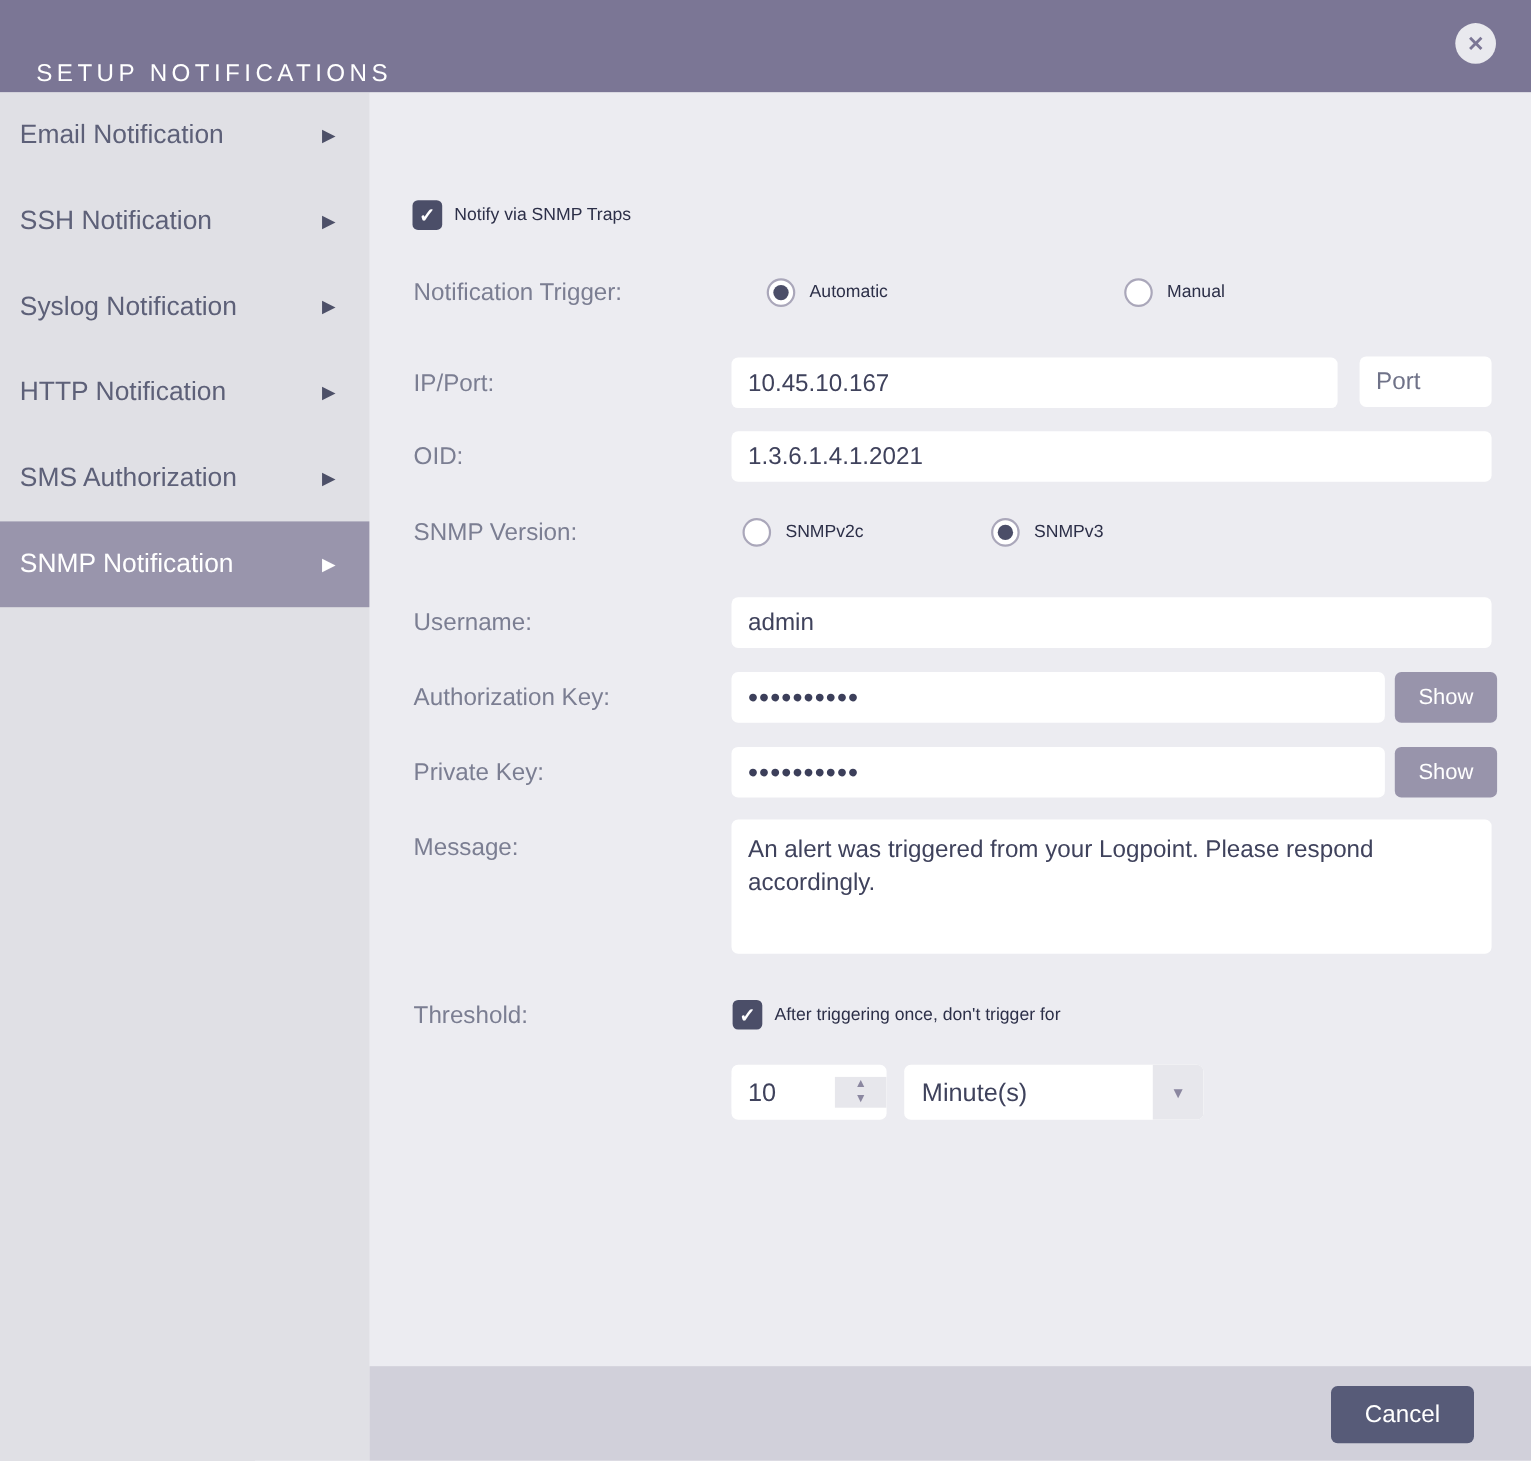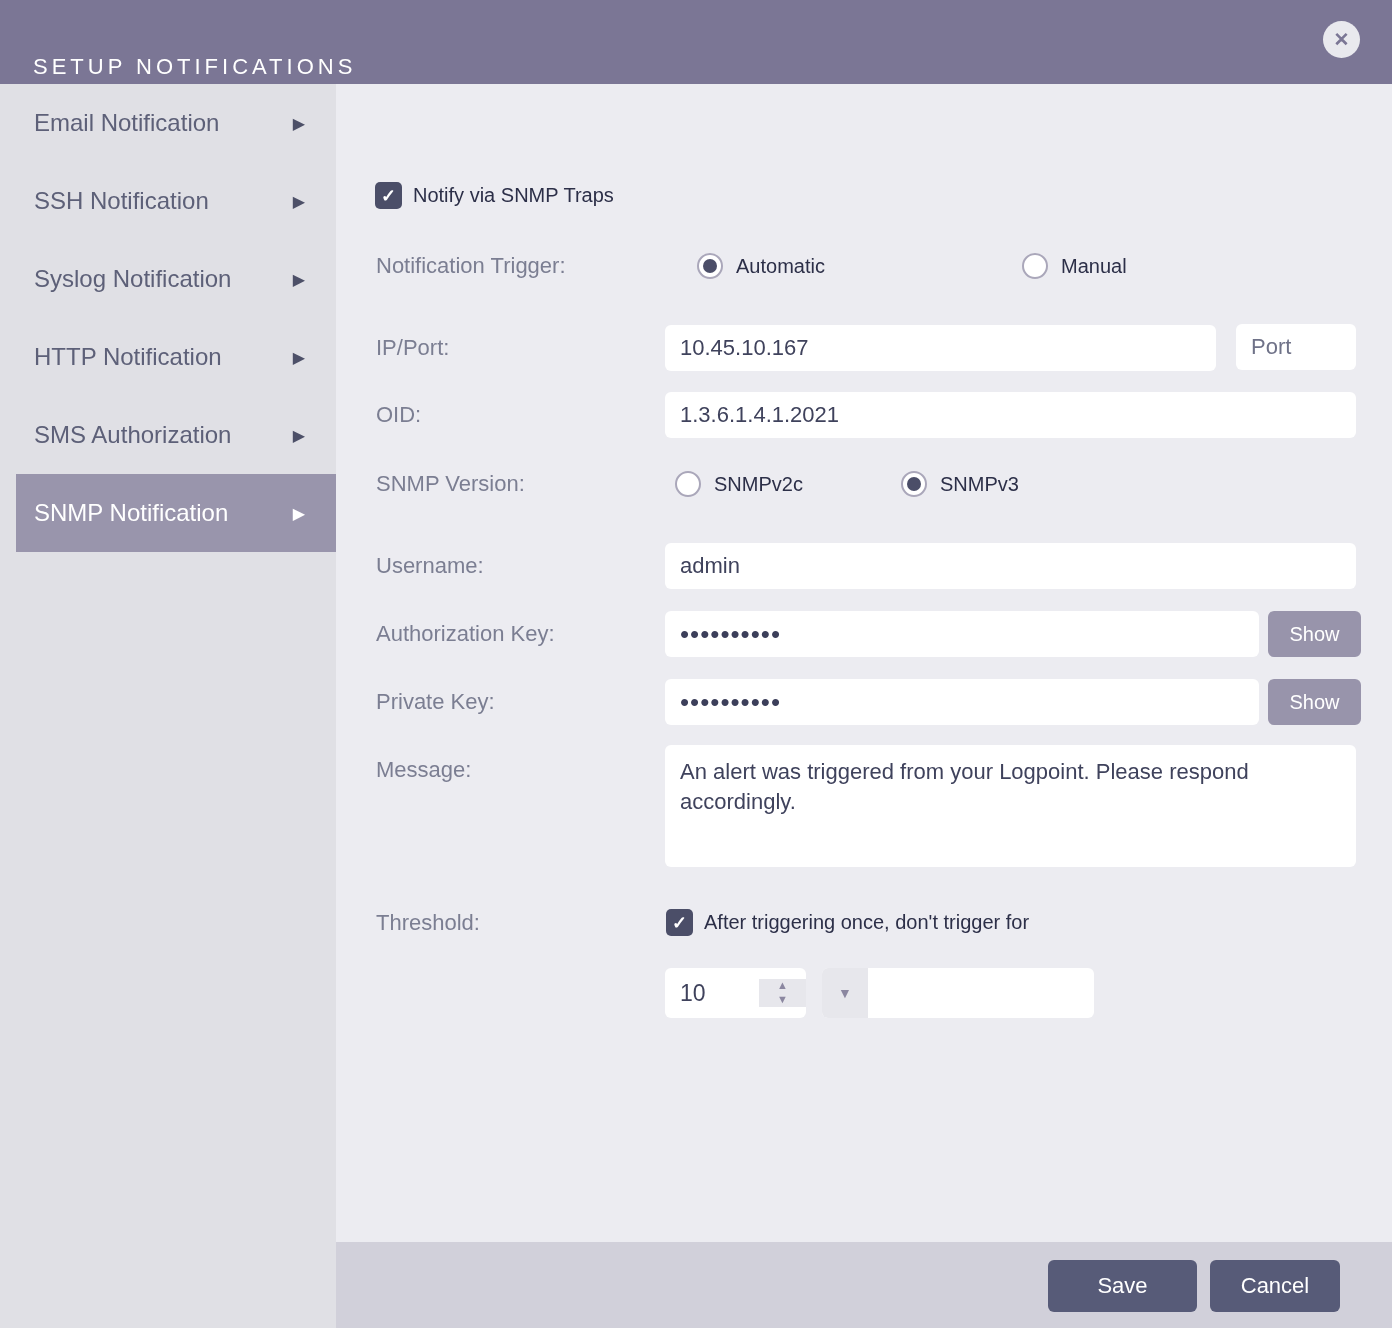--- a/index.html
+++ b/index.html
@@ -16,37 +16,37 @@
   }
   .close-btn {
     position:absolute; right:32px; top:21px; width:37px; height:37px; border-radius:50%;
     background:#e9e9ee; color:#7b7695; display:flex; align-items:center; justify-content:center;
     font-size:19px; font-weight:bold; cursor:pointer; user-select:none;
   }
   
   .sidebar { position:absolute; left:0; top:84px; width:336px; bottom:0; background:#e0e0e5; }
   .side-item {
     height:78px; display:flex; align-items:center; justify-content:space-between;
-    padding:0 31px 0 18px; color:#5d6078; font-size:24px; cursor:pointer;margin-left:16px;
+    padding:0 31px 0 18px; color:#5d6078; font-size:24px; cursor:pointer;
   }
   .side-item .arrow { font-size:16px; color:#4d5068; }
   .side-item.selected { background:#9995ac; color:#ffffff; }
   .side-item.selected .arrow { color:#ffffff; }
   
   .main { position:absolute; left:336px; top:84px; width:1056px; height:1158px; background:#ececf1; }
   .section-head { position:absolute; left:40px; right:16px; top:24px; display:flex; align-items:center; gap:13px; }
   .section-title { font-size:22px; font-weight:bold; color:#4b4e6a; letter-spacing:0.5px; white-space:nowrap; }
   .section-line { flex:1; height:2px; background:#c9c9d4; }
 
   .notify-row { position:absolute; left:39px; top:98px; display:flex; align-items:center; gap:11px; }
   .checkbox {
     width:27px; height:27px; border-radius:5px; background:#4b4e68; color:#ffffff; flex:0 0 27px;
     display:flex; align-items:center; justify-content:center; font-size:18px; font-weight:bold; cursor:pointer;
   }
-  .dark-label { font-size:20px; color:#2c2f48; }
+  .dark-label { font-size:16px; color:#2c2f48; }
 
   .row-label { position:absolute; left:40px; color:#7b7e92; font-size:22px; }
 
   .tf {
     position:absolute; background:#ffffff; border:none; border-radius:6px; height:46px;
     font-size:22px; color:#3f425c; padding:0 15px; font-family:inherit; outline:none; box-sizing:border-box;
   }
   .tf::placeholder { color:#6f7288; opacity:1; }
   .masked { font-size:26px; letter-spacing:1px; color:#3c3f5a; }
 
@@ -194,23 +194,23 @@
 
   <div class="spin-box">
     <input class="spin-val" value="10" style="">
     <div class="spin-arrows">
       <span>▲</span>
       <span>▼</span>
     </div>
   </div>
 
   <div class="dd-box">
+    <span class="dd-val">Minute(s)</span>
     <span class="dd-arrow">
       <span>▼</span>
     </span>
   </div>
 
 </div>
 
 <div class="footer">
-  <button class="btn btn-save">Save</button>
   <button class="btn btn-cancel">Cancel</button>
 </div>
 
 </body></html>

